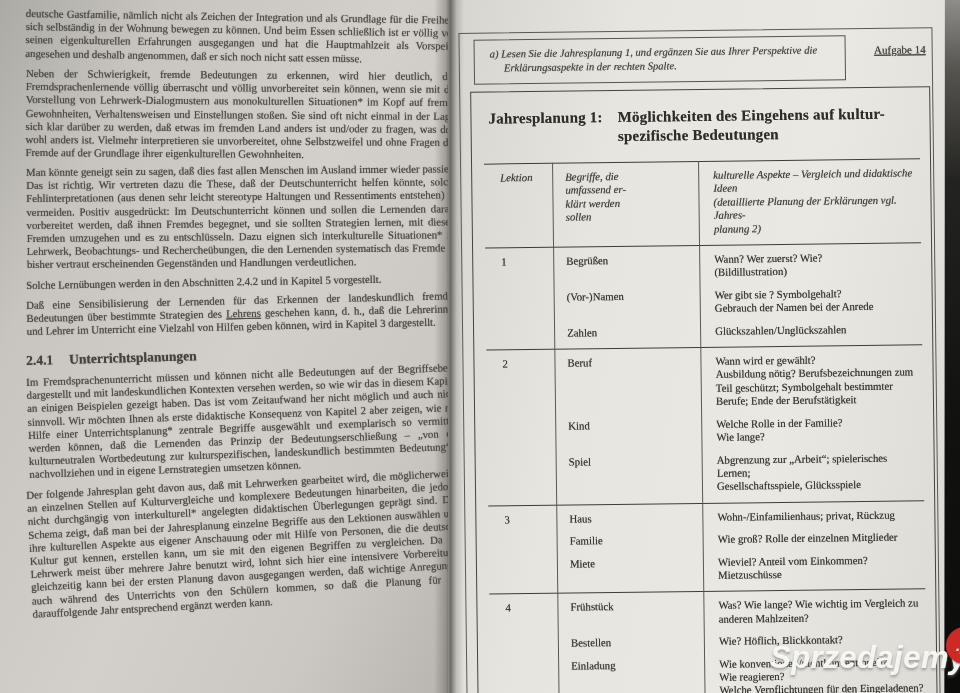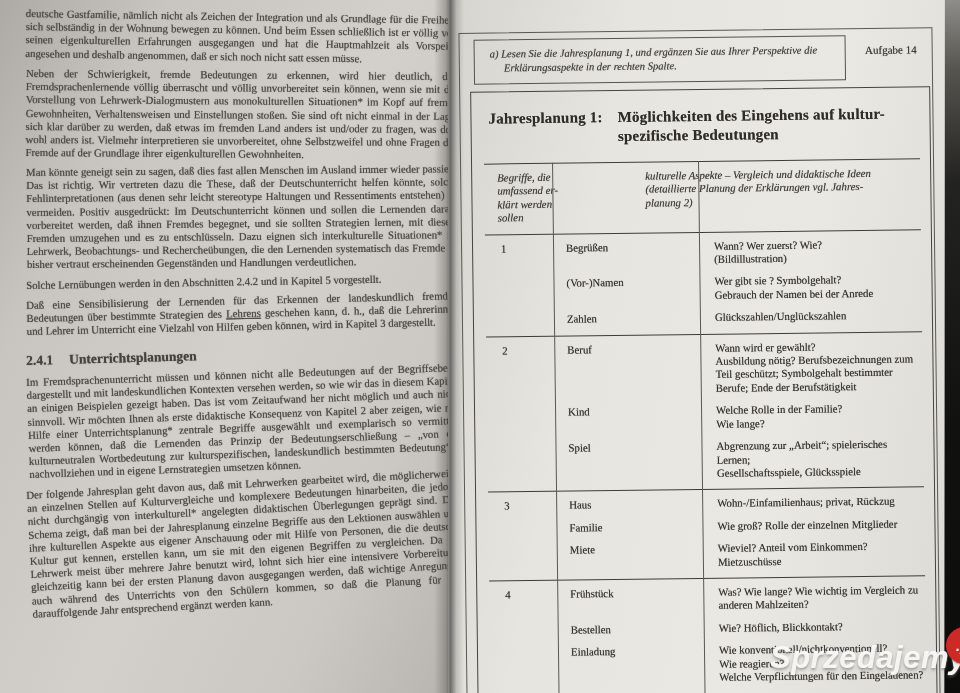--- a/index.html
+++ b/index.html
@@ -61,22 +61,22 @@
   .outer-box { position: absolute; left: 10px; right: 16px; top: 34px; bottom: -8px; border: 1.5px solid #5a5853; }
   .instr-box {
     position: absolute; left: 25px; top: 41px; width: 372px; min-height: 45px;
     border: 1.3px solid #55534e; padding: 7px 10px 8px 15px;
   }
   .instr {
     font-style: italic; font-size: 10.6px; line-height: 13.5px; color: #45433e;
     padding-left: 14px; text-indent: -14px; text-shadow: 0 0 .8px rgba(69,67,62,.7);
   }
   .aufgabe {
-    position: absolute; right: 32px; top: 50px; font-size: 11px; color: #3c3a36;
-    text-shadow: 0 0 .8px rgba(60,58,54,.7);
+    position: absolute; right: 23px; top: 50px; font-size: 11px; color: #3c3a36;
+    text-decoration: underline; text-shadow: 0 0 .8px rgba(60,58,54,.7);
   }
 
   .table-box { position: absolute; left: 21px; right: 19px; top: 93px; bottom: -8px; border: 1.4px solid #45433f; }
   .tbl-title {
     display: flex; gap: 15px; padding: 17px 6px 0 17px;
     font-weight: bold; font-size: 15px; line-height: 19px; color: #2f2d29; letter-spacing: .2px;
     text-shadow: 0 0 .6px rgba(47,45,41,.6);
   }
   .tbl { position: absolute; left: 12px; right: 10px; top: 71px; }
   .vline { position: absolute; top: 0; bottom: 0; width: 1px; background: #5a5852; }
@@ -146,20 +146,21 @@
             <span>Möglichkeiten des Eingehens auf kultur-</span><br>
             <span>spezifische Bedeutungen</span>
           </span>
         </div>
 
         <div class="tbl">
           <div class="vline v1"></div>
           <div class="vline v2"></div>
 
           <div class="trow header h-min-hdr">
+            <div class="c1">Lektion</div>
             <div class="c2 pre">Begriffe, die
 umfassend er-
 klärt werden
 sollen</div>
             <div class="c3 pre">kulturelle Aspekte – Vergleich und didaktische Ideen
 (detaillierte Planung der Erklärungen vgl. Jahres-
 planung 2)</div>
           </div>
 
           <div class="trow h-r1">

